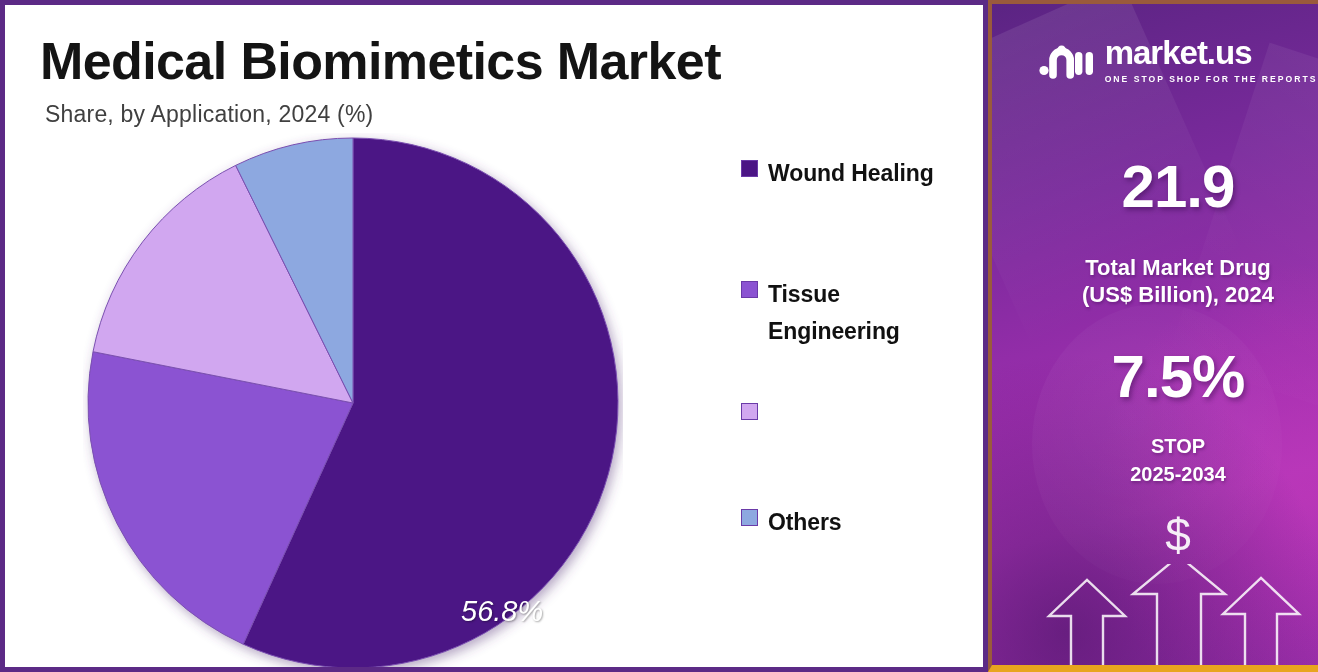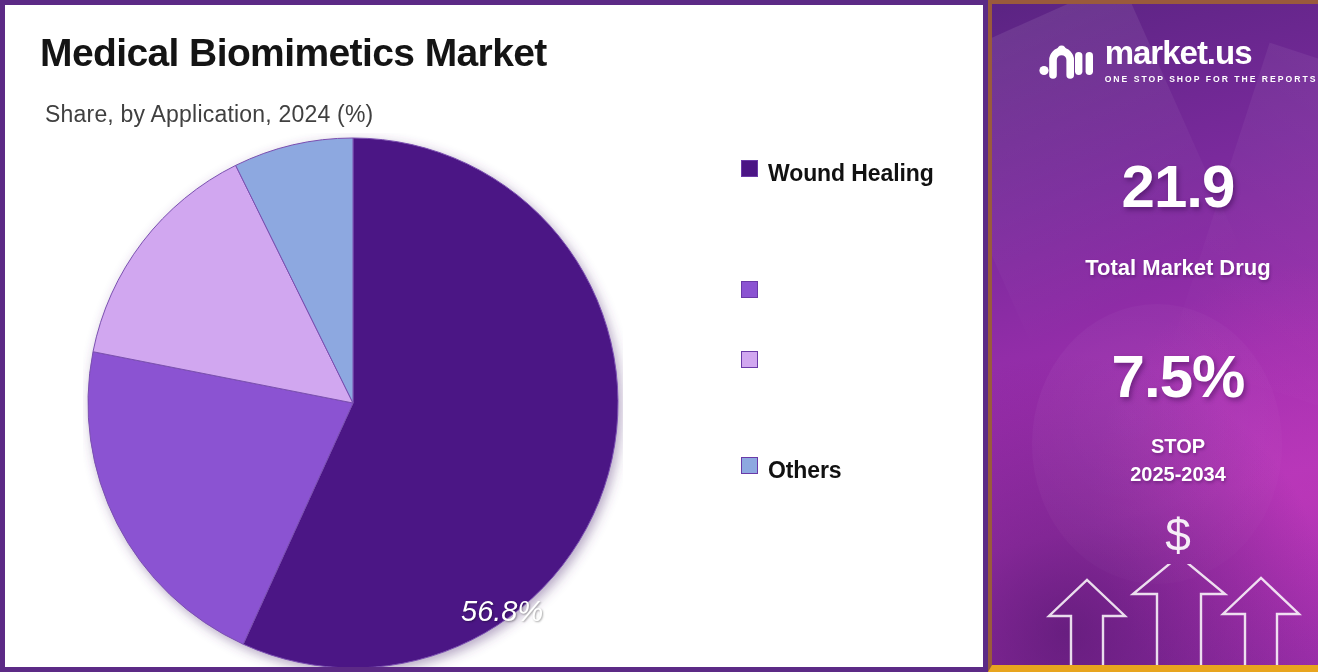--- a/index.html
+++ b/index.html
@@ -28,21 +28,21 @@
     height: 672px;
     background: #ffffff;
     border: 5px solid #5c2a86;
     box-sizing: border-box;
     overflow: hidden;
   }
   #chart-title {
     position: absolute;
     left: 35px;
     top: 26px;
-    font-size: 39px;
+    font-size: 52px;
     font-weight: 700;
     color: #141414;
     letter-spacing: -0.6px;
     white-space: nowrap;
   }
   #chart-subtitle {
     position: absolute;
     left: 40px;
     top: 96px;
     font-size: 23px;
@@ -225,20 +225,21 @@
 
     <div id="legend">
 
       <div class="legend-item">
         <span class="legend-swatch" style="background:#4b1585;"></span>
         <span class="legend-label">Wound Healing</span>
       </div>
 
       <div class="legend-item" style="margin-bottom:48px;">
         <span class="legend-swatch" style="background:#8b53d2;"></span>
+        <span class="legend-label" style="max-width:175px;display:inline-block;">Tissue Engineering</span>
       </div>
 
       <div class="legend-item" style="margin-bottom:84px;">
         <span class="legend-swatch" style="background:#d1a7f0;"></span>
       </div>
 
       <div class="legend-item" style="margin-bottom:0;">
         <span class="legend-swatch" style="background:#8da8e0;"></span>
         <span class="legend-label">Others</span>
       </div>
@@ -262,20 +263,21 @@
       </svg>
       <span id="logo-text-block">
         <span id="logo-word">market.us</span>
         <span id="logo-tagline">ONE STOP SHOP FOR THE REPORTS</span>
       </span>
     </div>
 
     <div class="stat-big" id="market-size-value">21.9</div>
     <div class="stat-sub" id="market-size-label">
       <span>Total Market Drug</span><br>
+      <span>(US$ Billion), 2024</span>
     </div>
 
     <div class="stat-big" id="cagr-value">7.5%</div>
     <div class="stat-sub" id="cagr-label">
       <span>STOP</span><br>
       <span>2025-2034</span>
     </div>
 
     <div id="dollar-sign">$</div>
 

